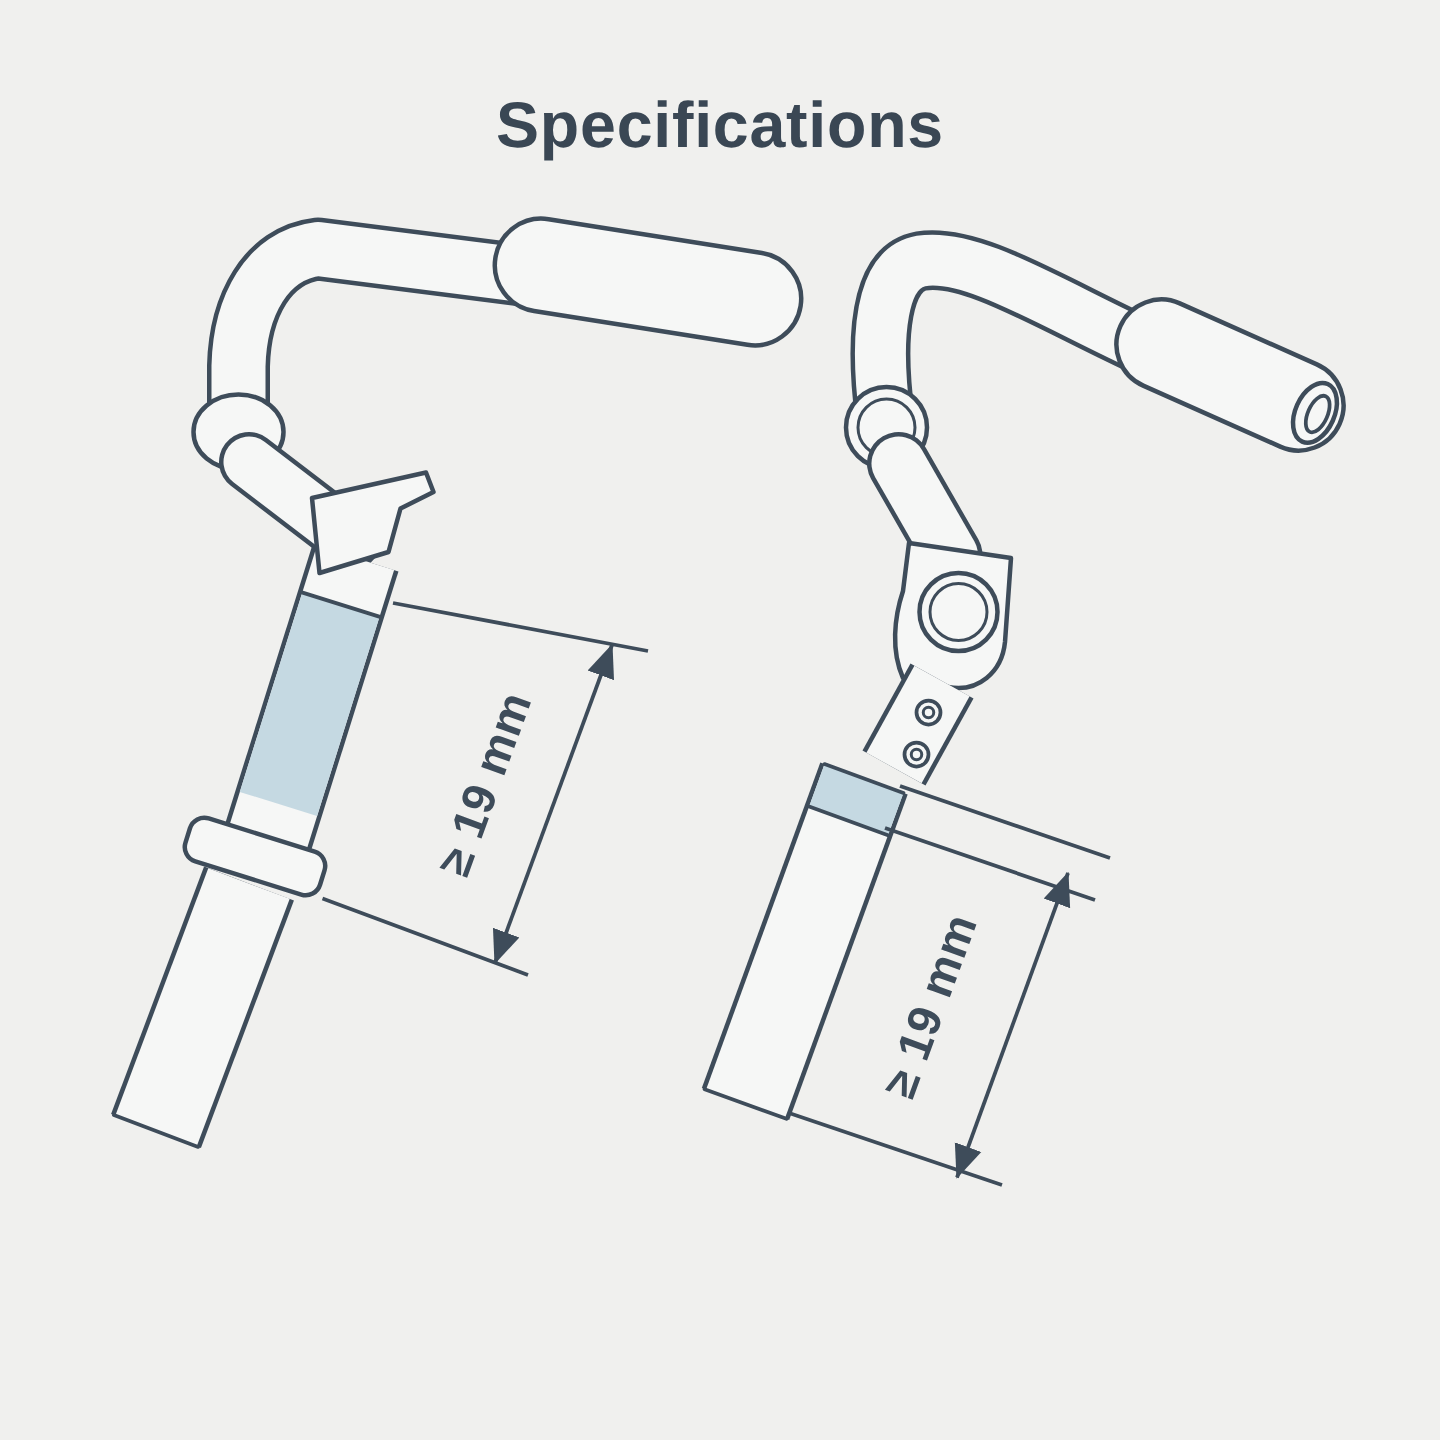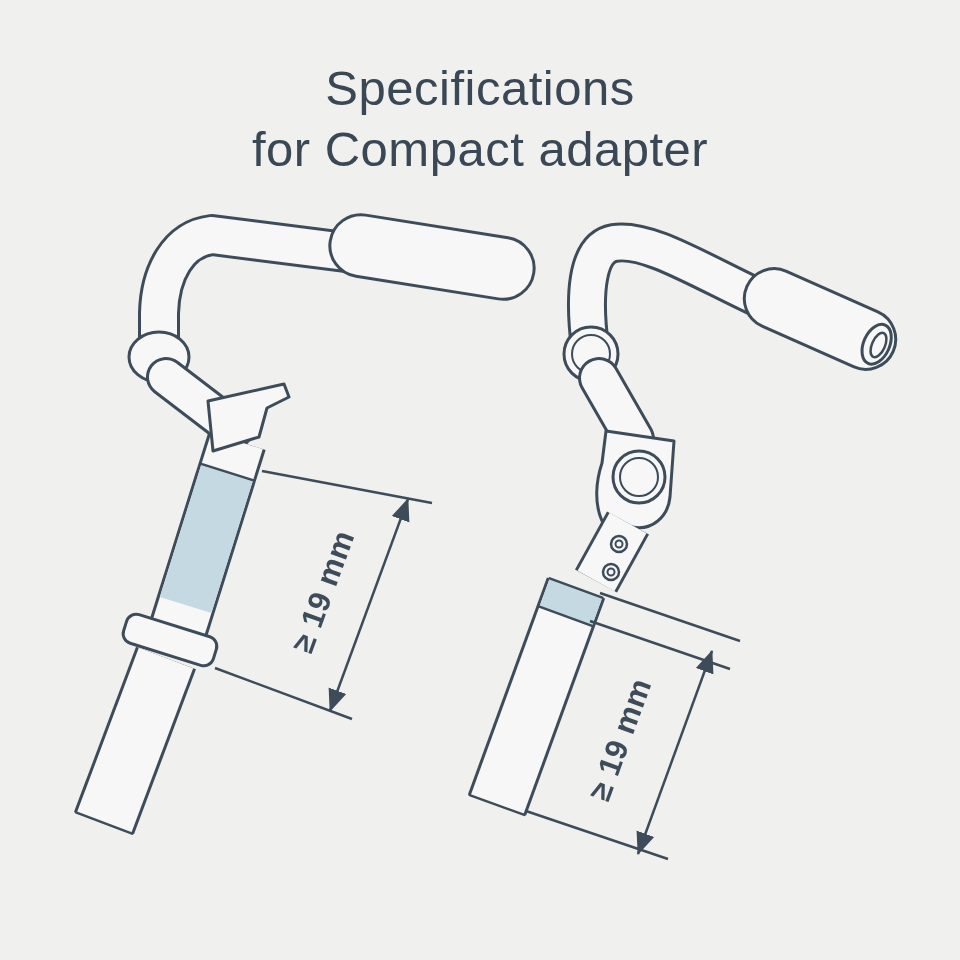--- a/index.html
+++ b/index.html
@@ -13,22 +13,22 @@
   html,body{width:960px;height:960px;}
   body{
     background:var(--background-color);
     font-family:"Liberation Sans",sans-serif;
     overflow:hidden;
   }
   .title{
     padding-top:58px;
     text-align:center;
     color:var(--title-color);
-    font-weight:400;
-    font-size:49px;
+    font-weight:700;
+    font-size:43px;
     line-height:1.25;
     letter-spacing:.5px;
   }
   .title span{display:block;}
   .canvas{display:block;margin:0 auto;}
 
   
   .outer{fill:none;stroke:var(--line-color);stroke-linecap:round;stroke-linejoin:round;}
   .outer-butt{fill:none;stroke:var(--line-color);stroke-linecap:butt;}
   .inner{fill:none;stroke:var(--tube-fill);stroke-linecap:round;stroke-linejoin:round;}
@@ -43,21 +43,20 @@
     font-size:31px;
     font-weight:700;
     letter-spacing:.5px;
   }
 </style>
 </head>
 <body>
 
 <h1 class="title">
   <span>Specifications</span>
-  <span>for Compact adapter</span>
 </h1>
 
 <svg class="canvas" width="960" height="760" viewBox="0 0 960 760">
   <defs>
     <marker id="arrow" viewBox="0 0 12 12" refX="11.5" refY="6" markerWidth="9" markerHeight="9" orient="auto-start-reverse">
       <path d="M 0 1 L 12 6 L 0 11 Z" style="fill:var(--line-color)"></path>
     </marker>
   </defs>
 
   <g>

